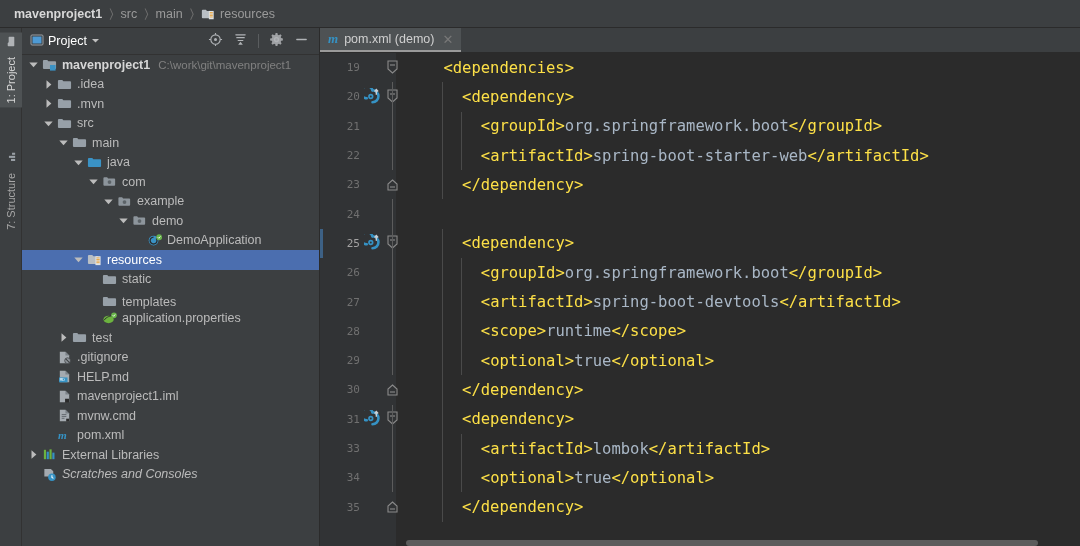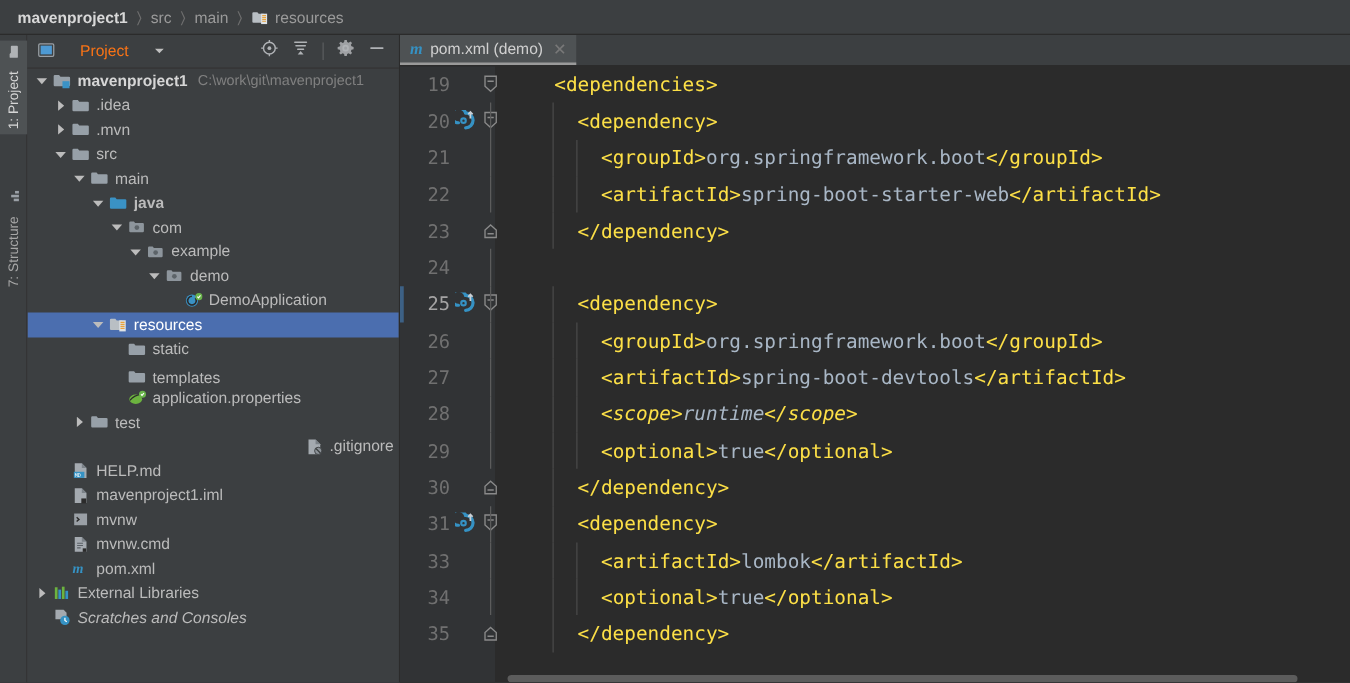--- a/index.html
+++ b/index.html
@@ -41,21 +41,21 @@
   
   .panel {
     position: absolute; left: 22px; top: 28px; width: 298px; height: 518px;
     background: #3c3f41; border-right: 1px solid #2b2b2b;
   }
   .panel-head {
     height: 27px; display: flex; align-items: center;
     background: #3c3f41; padding: 0 4px 0 8px;
     border-bottom: 1px solid #323232;
   }
-  .panel-title { display: flex; align-items: center; gap: 20px; font-size: 12.5px; color: #f97316; }
+  .panel-title { display: flex; align-items: center; gap: 4px; font-size: 12.5px; color: #ffffff; }
   .panel-tools { margin-left: auto; display: flex; align-items: center; gap: 10px; padding-right: 6px; }
   .vdiv { width: 1px; height: 14px; background: #5a5d5f; }
 
   .tree { position: absolute; left: 0; top: 27px; right: 0; bottom: 0; background: #3c3f41; overflow: hidden; }
   .row {
     height: 19.5px; display: flex; align-items: center;
     font-size: 12.5px; color: #bbbbbb; white-space: nowrap; padding-right: 4px;
   }
   .row.sel { background: #4b6eaf; color: #ffffff; }
   .arrow { width: 11px; height: 11px; flex: none; margin-right: 3px; }
@@ -74,21 +74,21 @@
   }
   .etab .x { color: #787878; font-size: 13px; margin-left: 2px; }
   .mico { color: #3592c4; font-weight: bold; font-style: italic; font-size: 13px; font-family: "Liberation Serif", serif; }
 
   .code-area { position: absolute; left: 0; top: 25px; right: 0; bottom: 0; background: #2b2b2b; overflow: hidden; }
   .gutter { position: absolute; left: 0; top: 0; width: 76px; height: 100%; background: #313335; }
   .codelines { position: absolute; left: 0; top: 0; right: 0; bottom: 0; }
   .cline { position: relative; height: 29.3px; display: flex; align-items: center; }
   .lnum {
     position: absolute; left: 0; width: 40px; text-align: right;
-    font-family: "DejaVu Sans Mono", monospace; font-size: 15px; color: #707070;
+    font-family: "DejaVu Sans Mono", monospace; font-size: 11px; color: #707070;
   }
   .lnum.cur { color: #a4a3a3; }
   .curbar { position: absolute; left: 0; width: 3px; height: 29px; background: #3d6185; }
   .gicon { position: absolute; left: 44px; width: 18px; height: 18px; }
   .fold { position: absolute; left: 66px; width: 13px; height: 18px; }
   .foldline { position: absolute; left: 72px; width: 1px; height: 29.3px; background: #5c5c5c; }
   .ctext {
     position: absolute; left: 86px; right: 0;
     font-family: "DejaVu Sans Mono", monospace; font-size: 15.5px;
     white-space: pre; color: #a9b7c6;
@@ -251,21 +251,21 @@
               <path d="M1.2 3.2h7.6L5 7.6z" fill="#bcbcbc"></path>
             </svg>
           </span>
           <span style="display: inline-flex; flex: 0 0 auto;">
             <svg class="ico" viewBox="0 0 16 16">
               <path d="M1 4.2a1 1 0 011-1h3.6l1.2 1.4H14a1 1 0 011 1v6.2a1 1 0 01-1 1H2a1 1 0 01-1-1z" fill="#97a0a8"></path>
             </svg>
           </span>
           <span class="lbl">main</span>
         </div>
-        <div class="row" style="padding-left: 51px; font-weight: bold;">
+        <div class="row" style="padding-left: 51px;">
           <span style="display: inline-flex; flex: 0 0 auto;">
             <svg class="arrow" viewBox="0 0 10 10">
               <path d="M1.2 3.2h7.6L5 7.6z" fill="#bcbcbc"></path>
             </svg>
           </span>
           <span style="display: inline-flex; flex: 0 0 auto;">
             <svg class="ico" viewBox="0 0 16 16">
               <path d="M1 4.2a1 1 0 011-1h3.6l1.2 1.4H14a1 1 0 011 1v6.2a1 1 0 01-1 1H2a1 1 0 01-1-1z" fill="#3a92c5"></path>
             </svg>
           </span>
@@ -384,21 +384,21 @@
               <path d="M3.2 1.2v7.6L7.6 5z" fill="#bcbcbc"></path>
             </svg>
           </span>
           <span style="display: inline-flex; flex: 0 0 auto;">
             <svg class="ico" viewBox="0 0 16 16">
               <path d="M1 4.2a1 1 0 011-1h3.6l1.2 1.4H14a1 1 0 011 1v6.2a1 1 0 01-1 1H2a1 1 0 01-1-1z" fill="#97a0a8"></path>
             </svg>
           </span>
           <span class="lbl">test</span>
         </div>
-        <div class="row" style="padding-left: 21px; justify-content: flex-end;">
+        <div class="row" style="padding-left: 21px;">
           <span style="display: inline-flex; flex: 0 0 auto;">
             <span class="arrow"></span>
           </span>
           <span style="display: inline-flex; flex: 0 0 auto;">
             <svg class="ico" viewBox="0 0 16 16">
               <path d="M3 1.8h6l4 4v8.4H3z" fill="#a4aab0"></path>
               <path d="M9 1.8l4 4H9z" fill="#7b8288"></path>
               <circle cx="11.3" cy="11.4" r="3.1" fill="#8d9399" stroke="#3c3f41" stroke-width="0.8"></circle>
               <path d="M9.3 9.4l4 4" stroke="#3c3f41" stroke-width="1.1"></path>
             </svg>
@@ -424,32 +424,20 @@
             <span class="arrow"></span>
           </span>
           <span style="display: inline-flex; flex: 0 0 auto;">
             <svg class="ico" viewBox="0 0 16 16">
               <path d="M3 1.8h6l4 4v8.4H3z" fill="#a4aab0"></path>
               <path d="M9 1.8l4 4H9z" fill="#7b8288"></path>
               <rect x="8.6" y="10.4" width="4.2" height="4.2" fill="#2b2b2b"></rect>
             </svg>
           </span>
           <span class="lbl">mavenproject1.iml</span>
-        </div>
-        <div class="row" style="padding-left: 21px;">
-          <span style="display: inline-flex; flex: 0 0 auto;">
-            <span class="arrow"></span>
-          </span>
-          <span style="display: inline-flex; flex: 0 0 auto;">
-            <svg class="ico" viewBox="0 0 16 16">
-              <rect x="2.5" y="3" width="11" height="10" fill="#9aa0a6"></rect>
-              <path d="M4.6 6.2l2 1.8-2 1.8" stroke="#2b2b2b" stroke-width="1.2" fill="none"></path>
-            </svg>
-          </span>
-          <span class="lbl">mvnw</span>
         </div>
         <div class="row" style="padding-left: 21px;">
           <span style="display: inline-flex; flex: 0 0 auto;">
             <span class="arrow"></span>
           </span>
           <span style="display: inline-flex; flex: 0 0 auto;">
             <svg class="ico" viewBox="0 0 16 16">
               <path d="M3 1.8h6l4 4v8.4H3z" fill="#a4aab0"></path>
               <path d="M9 1.8l4 4H9z" fill="#7b8288"></path>
               <path d="M5 7h5M5 9h5M5 11h3" stroke="#5a6066" stroke-width="0.9"></path>
@@ -591,21 +579,21 @@
           <div class="cline">
             <div class="lnum">27</div>
             <div class="foldline"></div>
             <div class="ctext" style="padding-left: 74.8px;"><span class="tag">&lt;artifactId&gt;</span><span class="txt">spring-boot-devtools</span><span class="tag">&lt;/artifactId&gt;</span></div>
             <div class="indentguide" style="left: 122.4px;"></div>
             <div class="indentguide" style="left: 141.1px;"></div>
           </div>
           <div class="cline">
             <div class="lnum">28</div>
             <div class="foldline"></div>
-            <div class="ctext" style="padding-left: 74.8px; font-style: italic;"><span class="tag">&lt;scope&gt;</span><span class="txt">runtime</span><span class="tag">&lt;/scope&gt;</span></div>
+            <div class="ctext" style="padding-left: 74.8px;"><span class="tag">&lt;scope&gt;</span><span class="txt">runtime</span><span class="tag">&lt;/scope&gt;</span></div>
             <div class="indentguide" style="left: 122.4px;"></div>
             <div class="indentguide" style="left: 141.1px;"></div>
           </div>
           <div class="cline">
             <div class="lnum">29</div>
             <div class="foldline"></div>
             <div class="ctext" style="padding-left: 74.8px;"><span class="tag">&lt;optional&gt;</span><span class="txt">true</span><span class="tag">&lt;/optional&gt;</span></div>
             <div class="indentguide" style="left: 122.4px;"></div>
             <div class="indentguide" style="left: 141.1px;"></div>
           </div>

